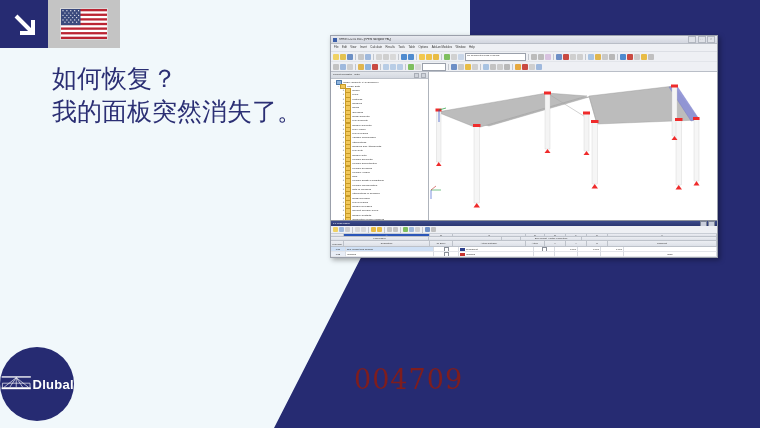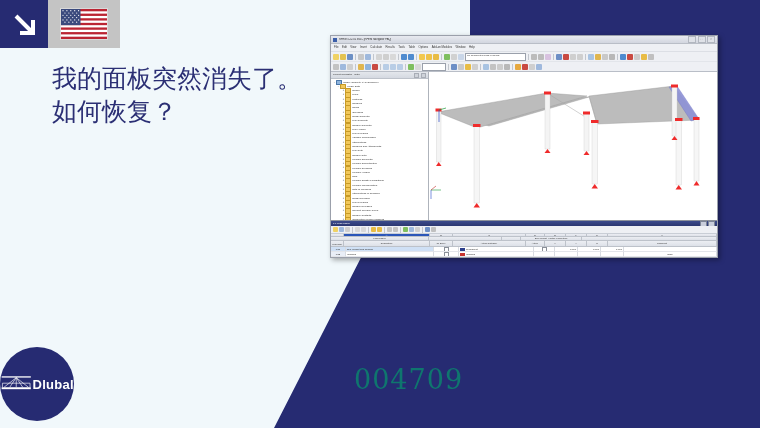--- a/index.html
+++ b/index.html
@@ -27,21 +27,21 @@
   .logo{position:absolute;left:0px;top:347px;width:74px;height:74px;border-radius:50%;
       background:#262b72;display:flex;flex-direction:row;
       align-items:center;justify-content:center;}
   .logo-mark{width:40px;height:22px;}
   .logo-text{color:#fff;font-weight:bold;font-size:13px;letter-spacing:.3px;margin-top:1px;}
 
   
   .faq-wrap{position:absolute;left:340px;top:364px;display:flex;align-items:center;}
   .faq-badge{background:#4cacd9;color:#fff;font-weight:bold;font-size:24px;
       padding:2px 9px 4px 9px;letter-spacing:.5px;line-height:26px;}
-  .faq-num{color:#0f766e;font-family:"DejaVu Serif","Liberation Serif",serif;
+  .faq-num{color:#7f1d1d;font-family:"DejaVu Serif","Liberation Serif",serif;
       font-size:27px;margin-left:14px;letter-spacing:1px;}
 
   
   .shot{position:absolute;left:330px;top:35px;width:386px;height:221px;
       background:#eef0f4;border:1px solid #9ba0ab;
       box-shadow:2px 2px 5px rgba(0,0,0,.35);overflow:hidden;
       font-size:2.6px;color:#2a2a2a;line-height:1.25;}
   .titlebar{height:7px;background:linear-gradient(#e8eaf0,#d2d6df);
       display:flex;align-items:center;padding:0 2px;border-bottom:1px solid #b9bec7;}
   .tb-ico{width:4px;height:4px;background:#3b5ea8;margin-right:2px;flex:0 0 auto;}
@@ -106,22 +106,22 @@
   .chkbox{width:3px;height:3px;border:.4px solid #8a8f98;background:#fff;flex:0 0 auto;}
 </style>
 </head>
 <body>
 
 <div id="stage">
 
   <div class="navy-right"></div>
 
   <div class="headline">
+    <div>如何恢复？</div>
     <div>我的面板突然消失了。</div>
-    <div>如何恢复？</div>
   </div>
 
   <div class="corner-box">
     <svg class="corner-arrow" viewBox="0 0 48 48">
       <path d="M16 16 L31 31" stroke="#ffffff" stroke-width="4" stroke-linecap="butt"></path>
       <path d="M33 20 L33 33 L20 33" stroke="#ffffff" stroke-width="4" fill="none" stroke-linecap="butt"></path>
     </svg>
   </div>
 
   <div class="flag-box">

